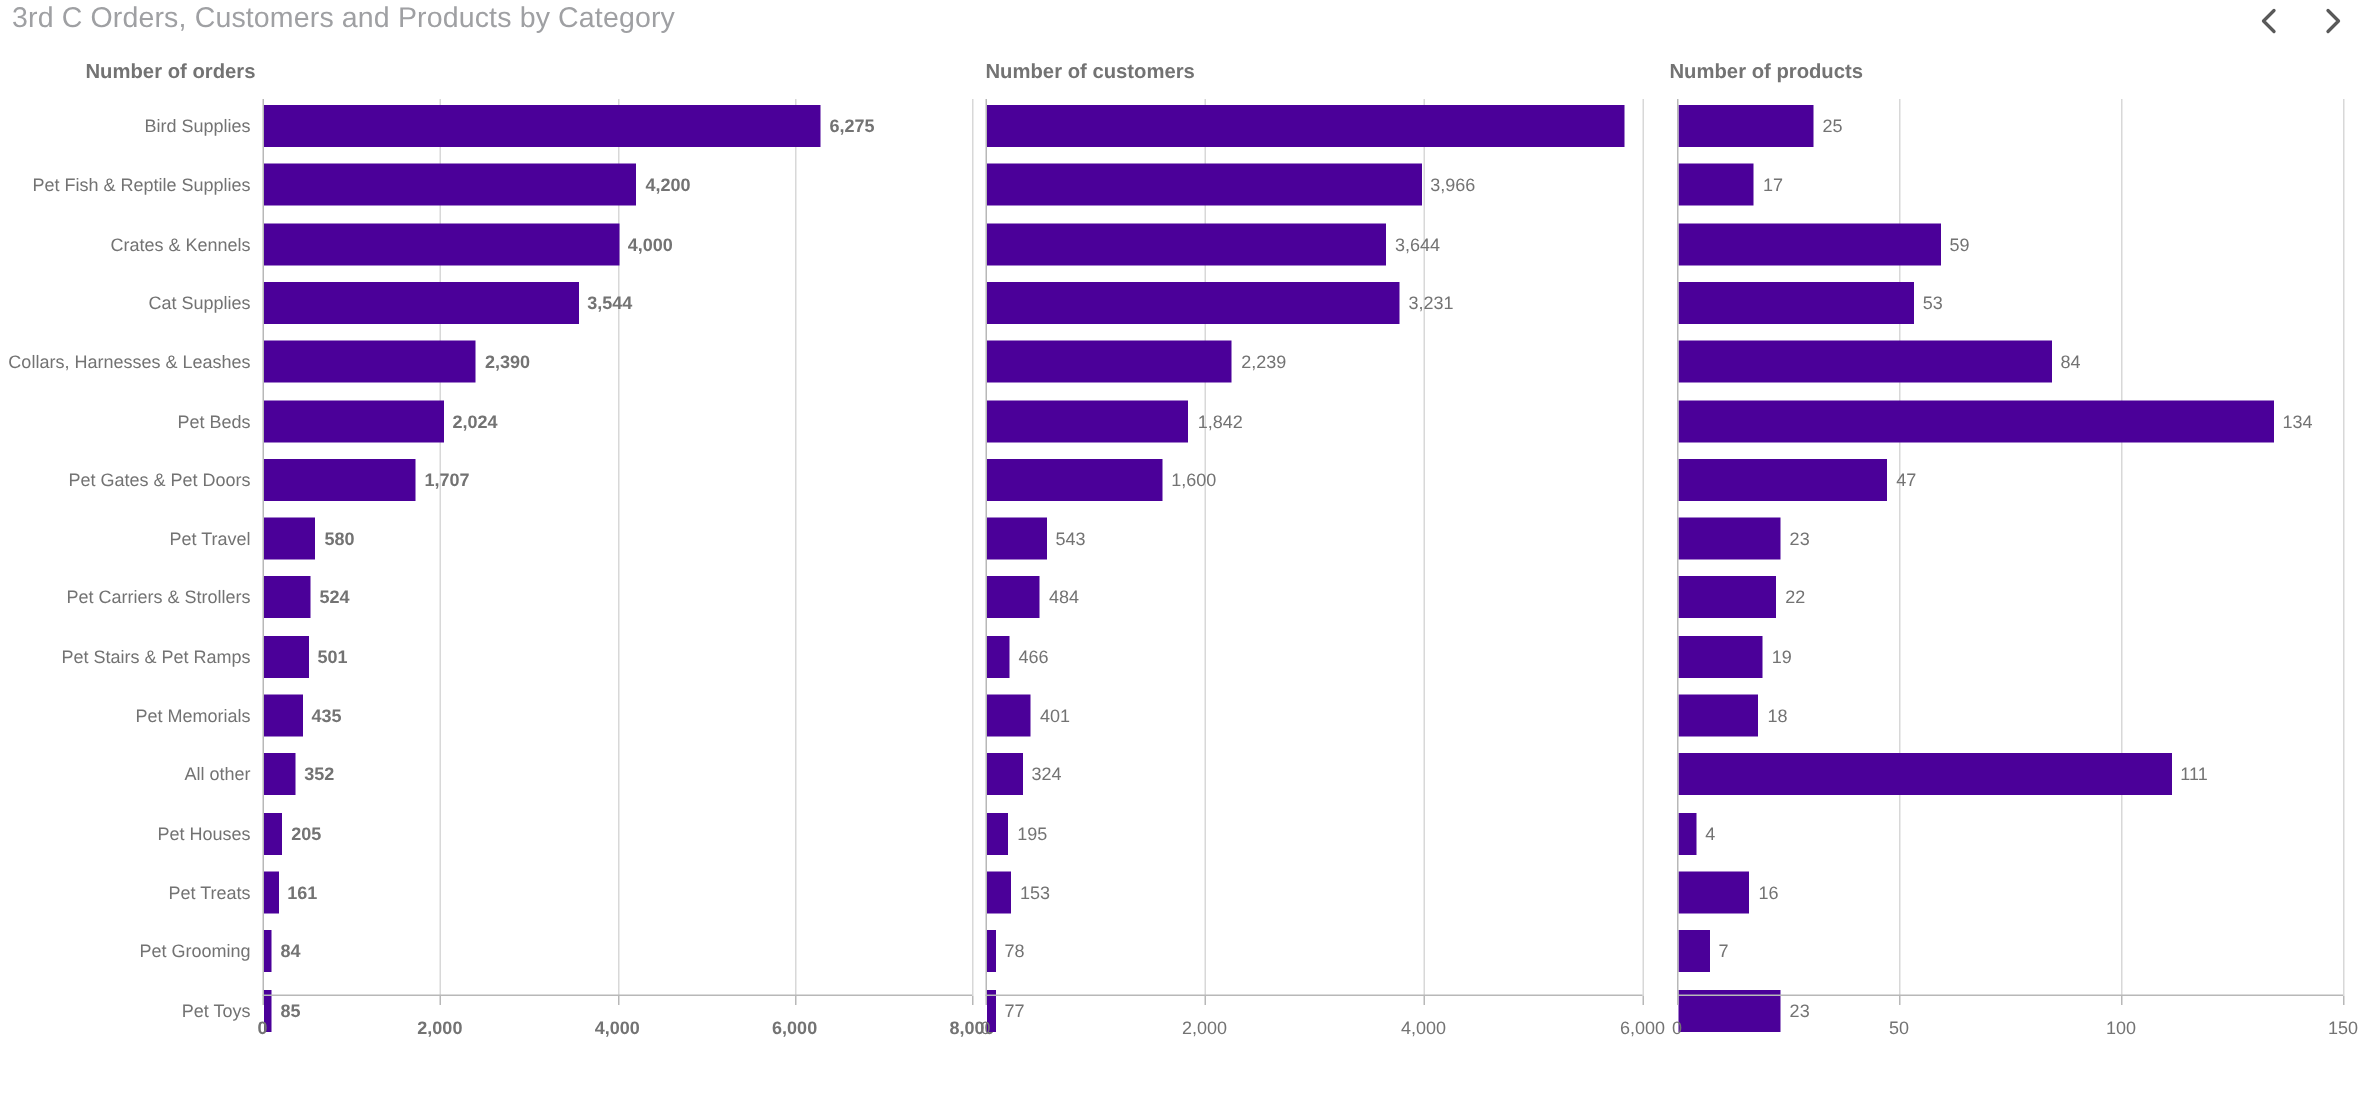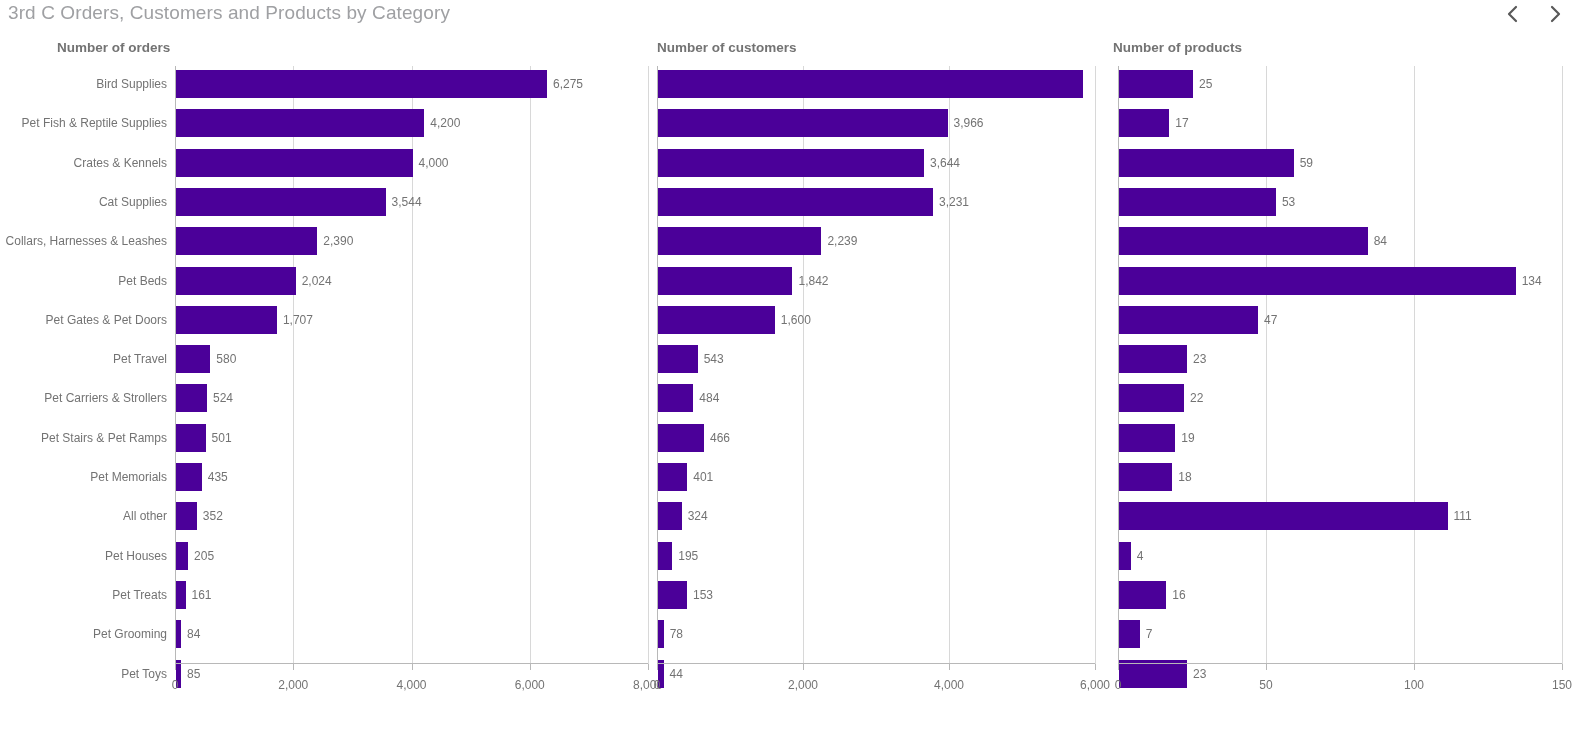--- a/index.html
+++ b/index.html
@@ -102,21 +102,21 @@
       <div class="cat-label" style="top: 325.4px;">Pet Carriers &amp; Strollers</div>
       <div class="cat-label" style="top: 364.7px;">Pet Stairs &amp; Pet Ramps</div>
       <div class="cat-label" style="top: 404px;">Pet Memorials</div>
       <div class="cat-label" style="top: 443.3px;">All other</div>
       <div class="cat-label" style="top: 482.6px;">Pet Houses</div>
       <div class="cat-label" style="top: 521.9px;">Pet Treats</div>
       <div class="cat-label" style="top: 561.2px;">Pet Grooming</div>
       <div class="cat-label" style="top: 600.5px;">Pet Toys</div>
     </div>
   <div id="panels">
-      <div class="panel" style="left: 175px; width: 473px;">
+      <div class="panel" style="left: 175px; width: 473px; font-weight: bold;">
         <div class="plot">
           <div class="gridline" style="left: 118.25px;"></div>
           <div class="gridline" style="left: 236.5px;"></div>
           <div class="gridline" style="left: 354.75px;"></div>
           <div class="gridline" style="left: 473px;"></div>
           <div class="bar-row" style="top: 4px; width: 371.009px;">
             <div class="bar" style="width: 100%; background: rgb(75, 0, 153);"></div>
             <div class="bar-value outside">6,275</div>
           </div>
           <div class="bar-row" style="top: 43.3px; width: 248.325px;">
@@ -227,66 +227,66 @@
             <div class="bar-value outside">1,600</div>
           </div>
           <div class="bar-row" style="top: 279.1px; width: 39.639px;">
             <div class="bar" style="width: 100%; background: rgb(75, 0, 153);"></div>
             <div class="bar-value outside">543</div>
           </div>
           <div class="bar-row" style="top: 318.4px; width: 35.332px;">
             <div class="bar" style="width: 100%; background: rgb(75, 0, 153);"></div>
             <div class="bar-value outside">484</div>
           </div>
-          <div class="bar-row" style="top: 357.7px; width: 46px;">
+          <div class="bar-row" style="top: 357.7px; width: 15px;">
             <div class="bar" style="width: 100%; background: rgb(75, 0, 153);"></div>
             <div class="bar-value outside">466</div>
           </div>
           <div class="bar-row" style="top: 397px; width: 29.273px;">
             <div class="bar" style="width: 100%; background: rgb(75, 0, 153);"></div>
             <div class="bar-value outside">401</div>
           </div>
           <div class="bar-row" style="top: 436.3px; width: 23.652px;">
             <div class="bar" style="width: 100%; background: rgb(75, 0, 153);"></div>
             <div class="bar-value outside">324</div>
           </div>
           <div class="bar-row" style="top: 475.6px; width: 14.235px;">
             <div class="bar" style="width: 100%; background: rgb(75, 0, 153);"></div>
             <div class="bar-value outside">195</div>
           </div>
-          <div class="bar-row" style="top: 514.9px; width: 29px;">
+          <div class="bar-row" style="top: 514.9px; width: 16px;">
             <div class="bar" style="width: 100%; background: rgb(75, 0, 153);"></div>
             <div class="bar-value outside">153</div>
           </div>
           <div class="bar-row" style="top: 554.2px; width: 5.694px;">
             <div class="bar" style="width: 100%; background: rgb(75, 0, 153);"></div>
             <div class="bar-value outside">78</div>
           </div>
           <div class="bar-row" style="top: 593.5px; width: 5.621px;">
             <div class="bar" style="width: 100%; background: rgb(75, 0, 153);"></div>
-            <div class="bar-value outside">44</div>
+            <div class="bar-value outside">77</div>
           </div>
         </div>
         <div class="axis-line-x"></div>
         <div class="axis-line-y"></div>
         <div class="tick-mark" style="left: 0px;"></div>
         <div class="tick-label" style="left: 0px;">0</div>
         <div class="tick-mark" style="left: 146px;"></div>
         <div class="tick-label" style="left: 146px;">2,000</div>
         <div class="tick-mark" style="left: 292px;"></div>
         <div class="tick-label" style="left: 292px;">4,000</div>
         <div class="tick-mark" style="left: 438px;"></div>
         <div class="tick-label" style="left: 438px;">6,000</div>
       </div>
       <div class="panel" style="left: 1118px; width: 444px;">
         <div class="plot">
           <div class="gridline" style="left: 148px;"></div>
           <div class="gridline" style="left: 296px;"></div>
           <div class="gridline" style="left: 444px;"></div>
-          <div class="bar-row" style="top: 4px; width: 74px;">
+          <div class="bar-row" style="top: 4px; width: 90px;">
             <div class="bar" style="width: 100%; background: rgb(75, 0, 153);"></div>
             <div class="bar-value outside">25</div>
           </div>
           <div class="bar-row" style="top: 43.3px; width: 50.32px;">
             <div class="bar" style="width: 100%; background: rgb(75, 0, 153);"></div>
             <div class="bar-value outside">17</div>
           </div>
           <div class="bar-row" style="top: 82.6px; width: 174.64px;">
             <div class="bar" style="width: 100%; background: rgb(75, 0, 153);"></div>
             <div class="bar-value outside">59</div>

